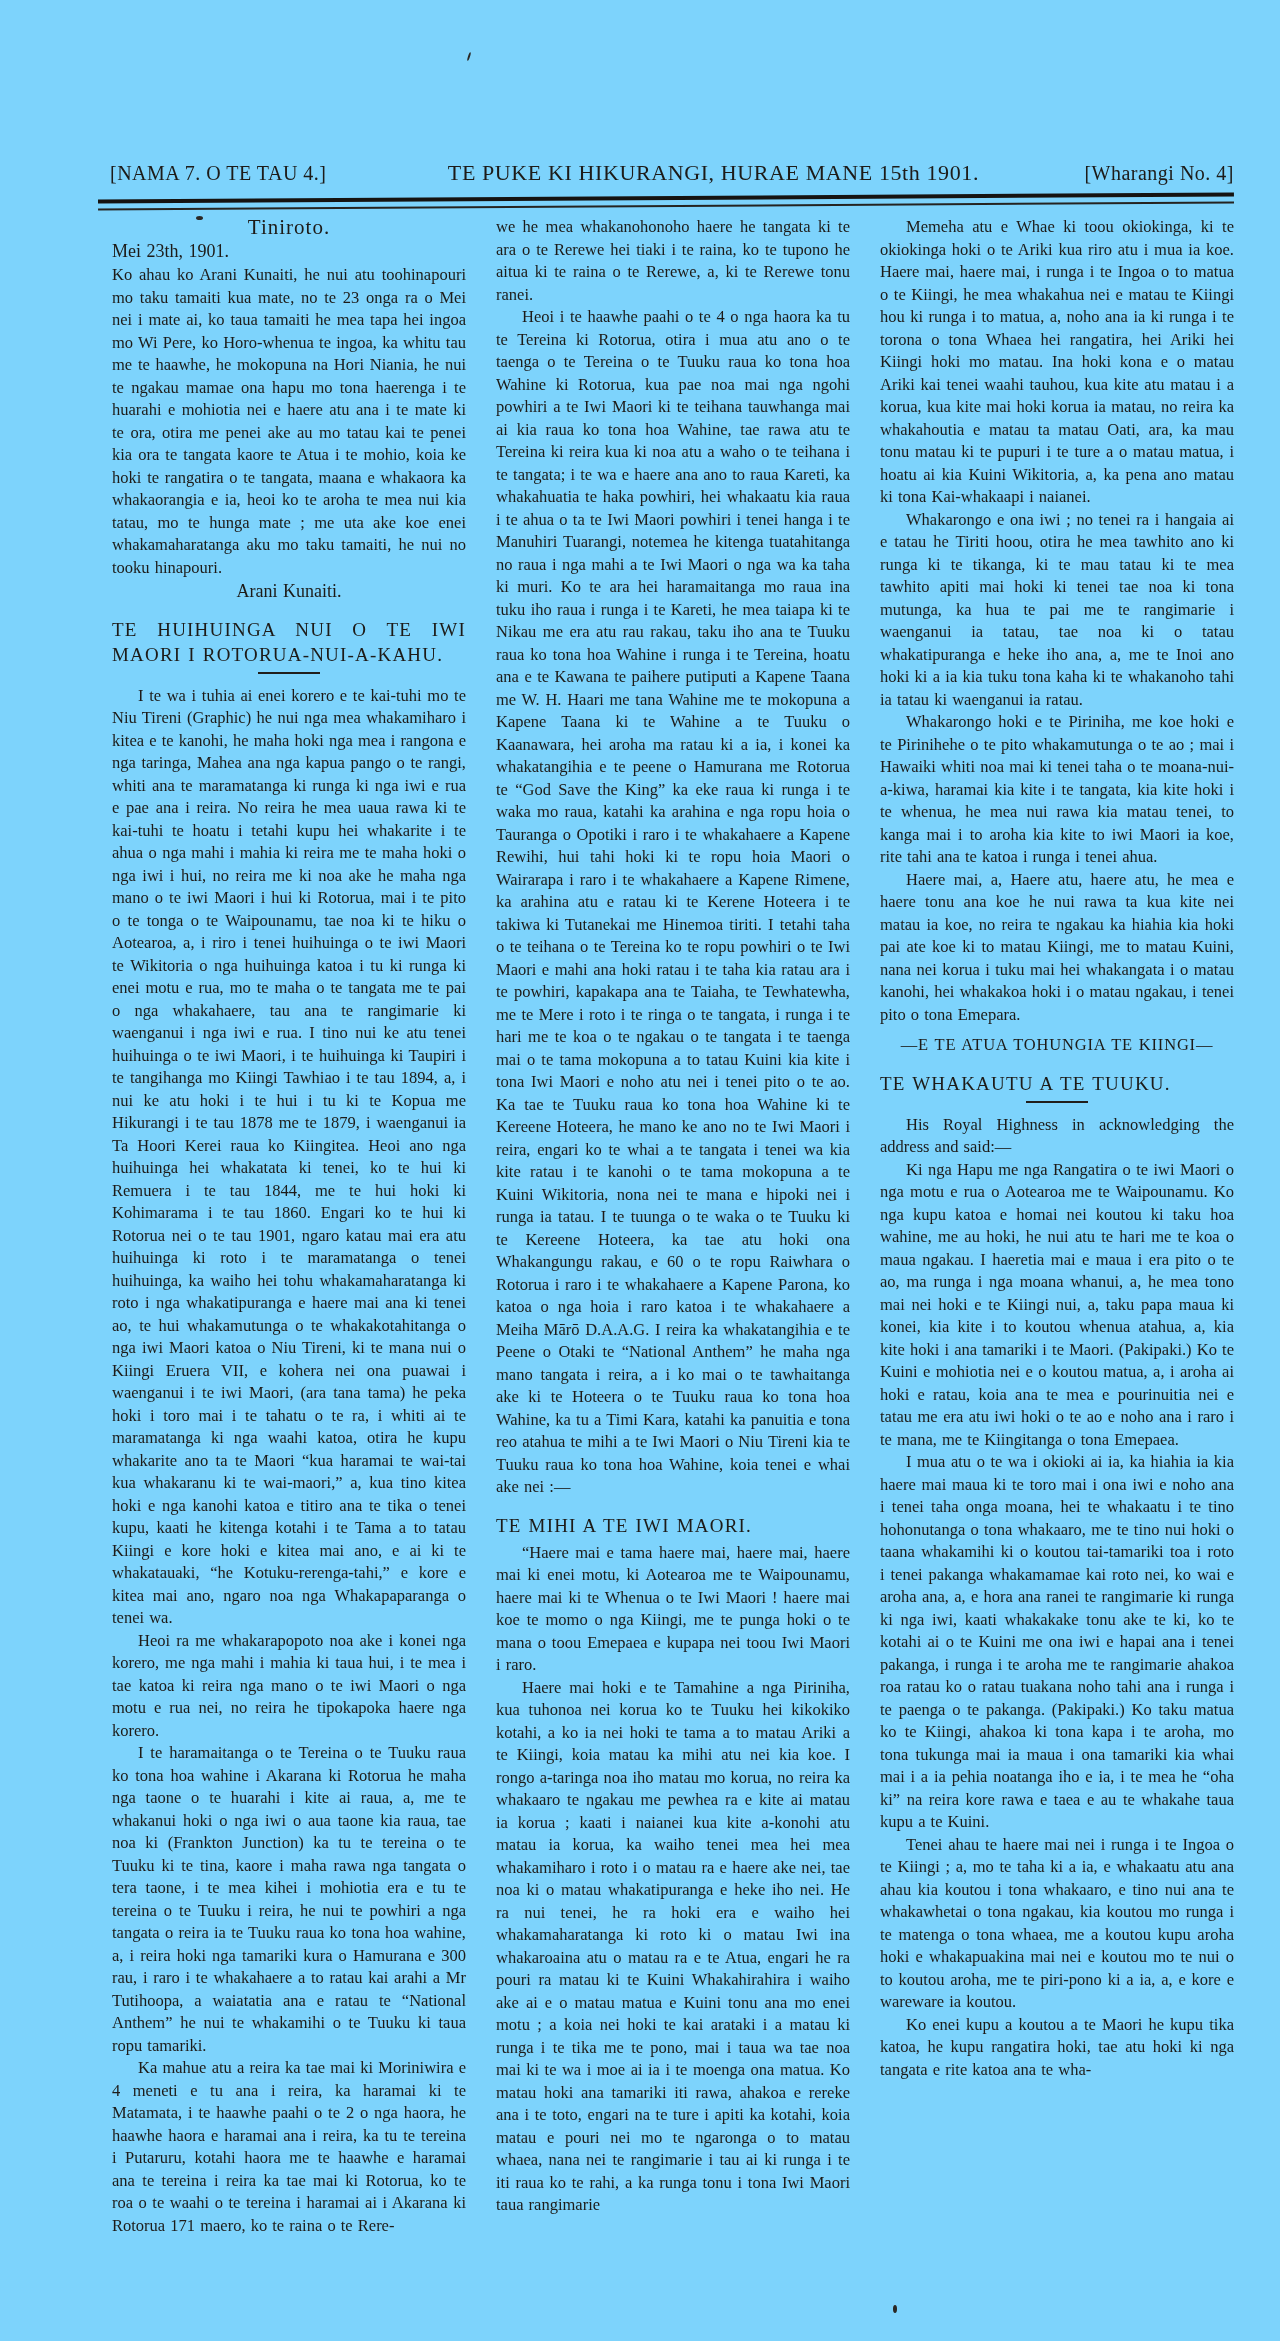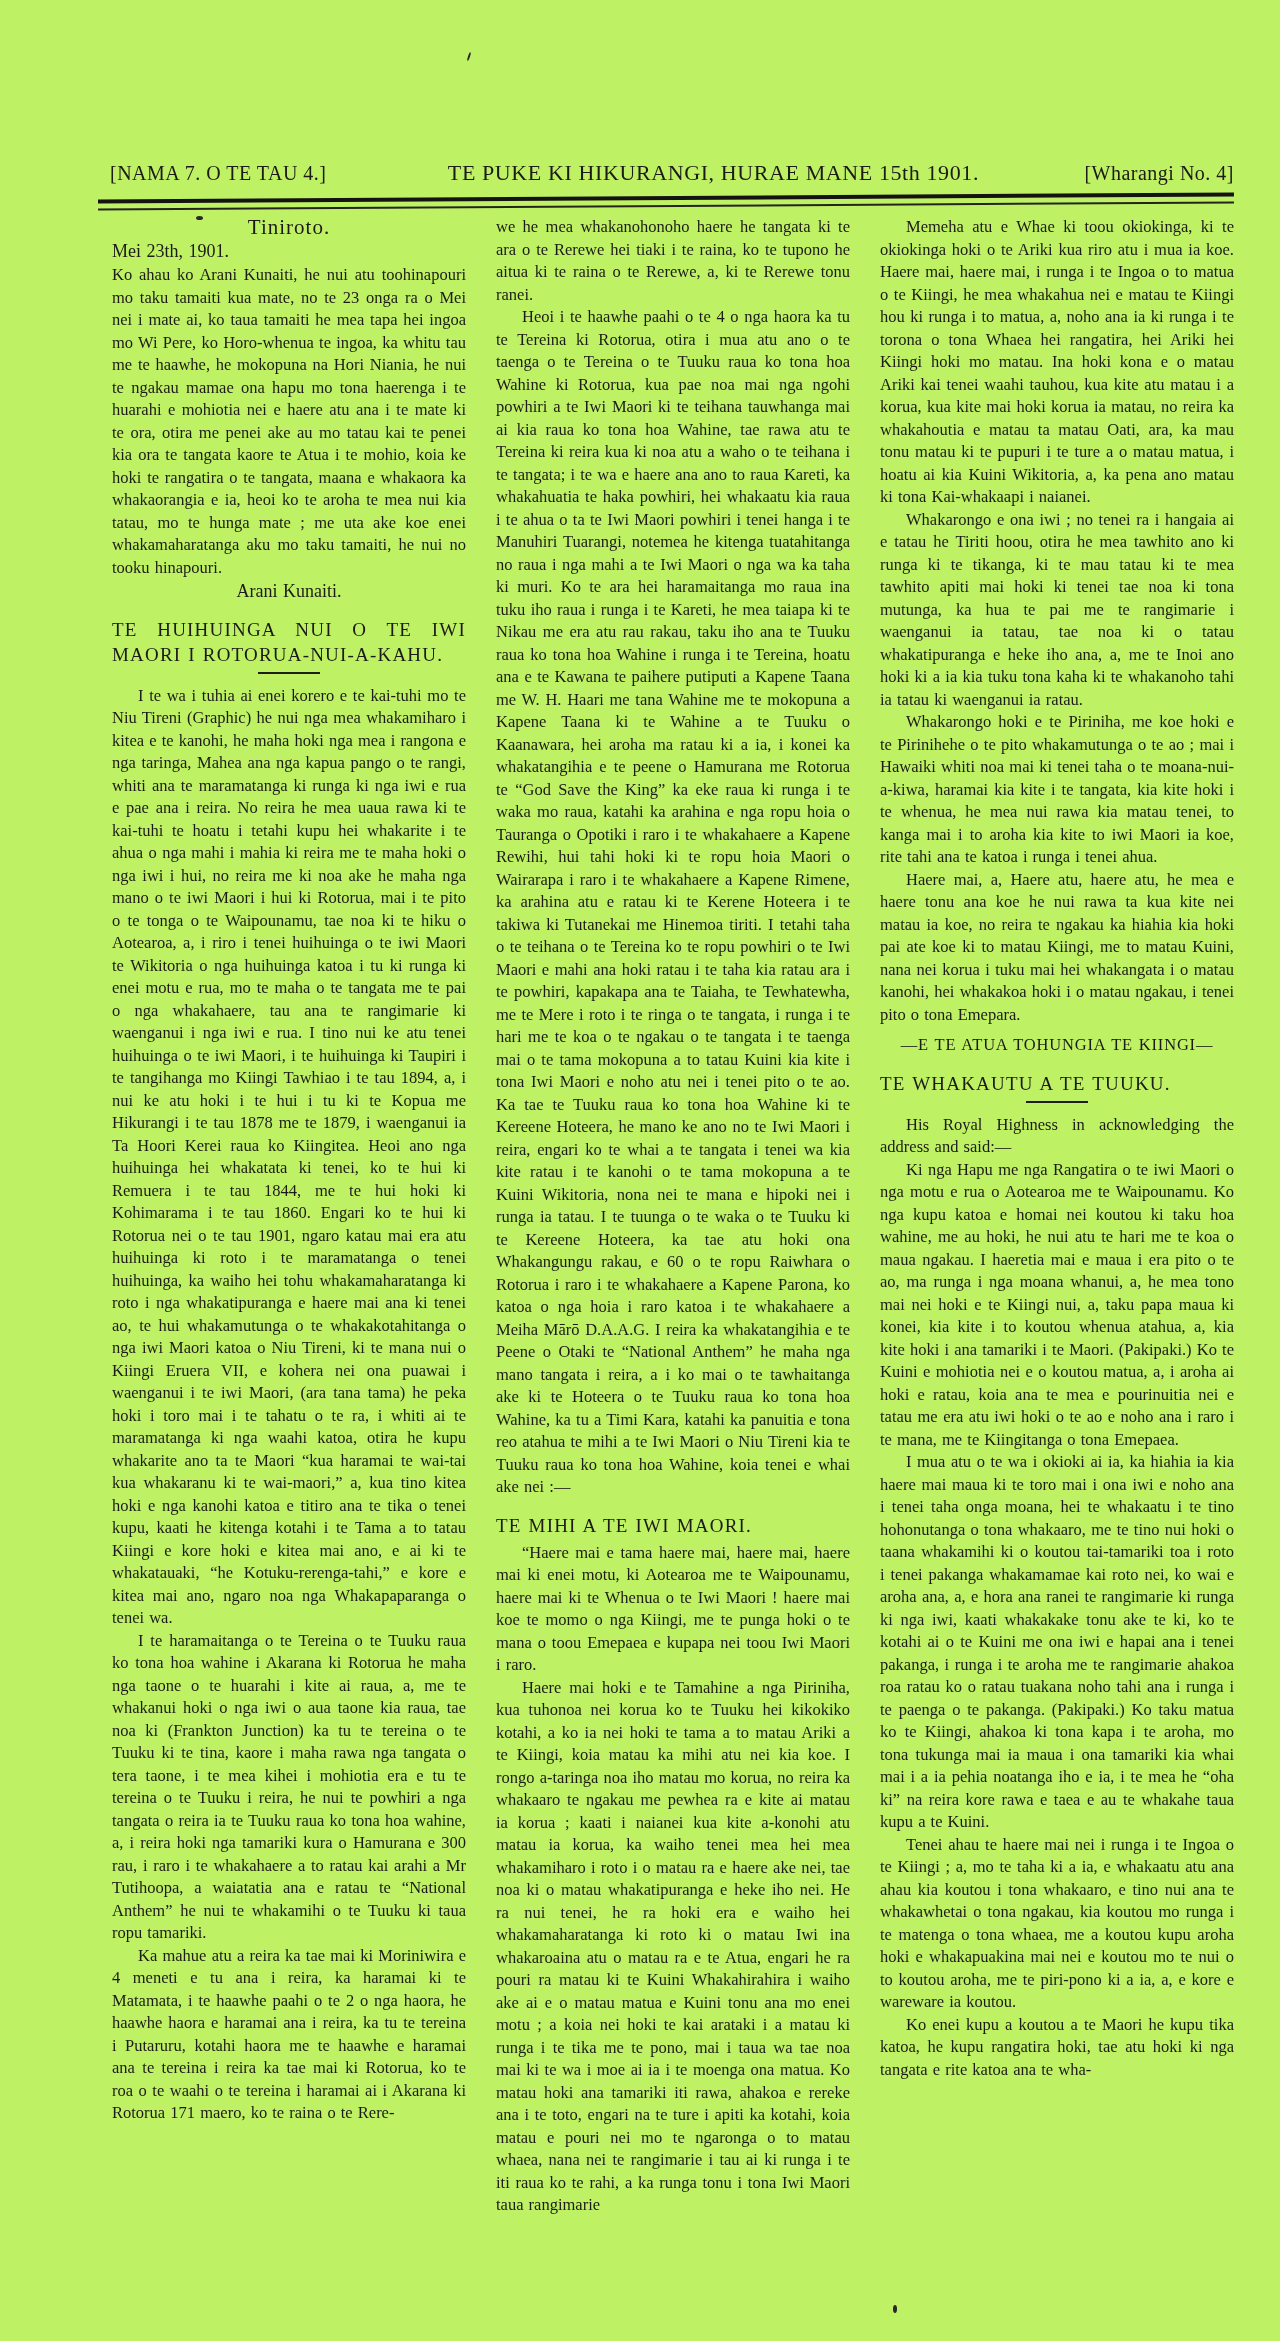--- a/index.html
+++ b/index.html
@@ -31,21 +31,21 @@
   .hrule{width:62px;border-top:2px solid #201e1b;margin:5px auto 11px auto;}
   
   .speck{position:absolute;background:#2a2825;border-radius:50%;}
   .speck.a{left:196px;top:216px;width:7px;height:4px;}
   .speck.b{left:468px;top:52px;width:2px;height:9px;transform:rotate(18deg);}
   .speck.c{left:893px;top:2305px;width:4px;height:8px;}
 </style>
 </head>
 <body>
 
-<div class="page" style="background: #bef264; color: rgb(29, 27, 24);">
+<div class="page" style="background: #7dd3fc; color: rgb(29, 27, 24);">
   <div class="speck a"></div>
   <div class="speck b"></div>
   <div class="speck c"></div>
 
   <div class="masthead">
     <span class="issue">[NAMA 7.  O TE TAU 4.]</span>
     <span class="title">TE PUKE KI HIKURANGI, HURAE MANE 15th 1901.</span>
     <span class="pageno">[Wharangi No. 4]</span>
   </div>
 
@@ -53,20 +53,21 @@
 
   <div class="content">
     <div class="col">
         <p class="title-line">Tiniroto.</p>
         <p class="dateline">Mei 23th, 1901.</p>
         <p class="flush">Ko ahau ko Arani Kunaiti, he nui atu toohinapouri mo taku tamaiti kua mate, no te 23 onga ra o Mei nei i mate ai, ko taua tamaiti he mea tapa hei ingoa mo Wi Pere, ko Horo-whenua te ingoa, ka whitu tau me te haawhe, he mokopuna na Hori Niania, he nui te ngakau mamae ona hapu mo tona haerenga i te huarahi e mohiotia nei e haere atu ana i te mate ki te ora, otira me penei ake au mo tatau kai te penei kia ora te tangata kaore te Atua i te mohio, koia ke hoki te rangatira o te tangata, maana e whakaora ka whakaorangia e ia, heoi ko te aroha te mea nui kia tatau, mo te hunga mate ; me uta ake koe enei whakamaharatanga aku mo taku tamaiti, he nui no tooku hinapouri.</p>
         <p class="signature">Arani Kunaiti.</p>
         <p class="heading">TE HUIHUINGA NUI O TE IWI MAORI I ROTORUA-NUI-A-KAHU.</p>
         <div class="hrule"></div>
         <p class="para">I te wa i tuhia ai enei korero e te kai-tuhi mo te Niu Tireni (Graphic) he nui nga mea whakamiharo i kitea e te kanohi, he maha hoki nga mea i rangona e nga taringa, Mahea ana nga kapua pango o te rangi, whiti ana te maramatanga ki runga ki nga iwi e rua e pae ana i reira.  No reira he mea uaua rawa ki te kai-tuhi te hoatu i tetahi kupu hei whakarite i te ahua o nga mahi i mahia ki reira me te maha hoki o nga iwi i hui, no reira me ki noa ake he maha nga mano o te iwi Maori i hui ki Rotorua, mai i te pito o te tonga o te Waipounamu, tae noa ki te hiku o Aotearoa, a, i riro i tenei huihuinga o te iwi Maori te Wikitoria o nga huihuinga katoa i tu ki runga ki enei motu e rua, mo te maha o te tangata me te pai o nga whakahaere, tau ana te rangimarie ki waenganui i nga iwi e rua.  I tino nui ke atu tenei huihuinga o te iwi Maori, i te huihuinga ki Taupiri i te tangihanga mo Kiingi Tawhiao i te tau 1894, a, i nui ke atu hoki i te hui i tu ki te Kopua me Hikurangi i te tau 1878 me te 1879, i waenganui ia Ta Hoori Kerei raua ko Kiingitea.  Heoi ano nga huihuinga hei whakatata ki tenei, ko te hui ki Remuera i te tau 1844, me te hui hoki ki Kohimarama i te tau 1860.  Engari ko te hui ki Rotorua nei o te tau 1901, ngaro katau mai era atu huihuinga ki roto i te maramatanga o tenei huihuinga, ka waiho hei tohu whakamaharatanga ki roto i nga whakatipuranga e haere mai ana ki tenei ao, te hui whakamutunga o te whakakotahitanga o nga iwi Maori katoa o Niu Tireni, ki te mana nui o Kiingi Eruera VII, e kohera nei ona puawai i waenganui i te iwi Maori, (ara tana tama) he peka hoki i toro mai i te tahatu o te ra, i whiti ai te maramatanga ki nga waahi katoa, otira he kupu whakarite ano ta te Maori “kua haramai te wai-tai kua whakaranu ki te wai-maori,” a, kua tino kitea hoki e nga kanohi katoa e titiro ana te tika o tenei kupu, kaati he kitenga kotahi i te Tama a to tatau Kiingi e kore hoki e kitea mai ano, e ai ki te whakatauaki, “he Kotuku-rerenga-tahi,” e kore e kitea mai ano, ngaro noa nga Whakapaparanga o tenei wa.</p>
+        <p class="para">Heoi ra me whakarapopoto noa ake i konei nga korero, me nga mahi i mahia ki taua hui, i te mea i tae katoa ki reira nga mano o te iwi Maori o nga motu e rua nei, no reira he tipokapoka haere nga korero.</p>
         <p class="para">I te haramaitanga o te Tereina o te Tuuku raua ko tona hoa wahine i Akarana ki Rotorua he maha nga taone o te huarahi i kite ai raua, a, me te whakanui hoki o nga iwi o aua taone kia raua, tae noa ki (Frankton Junction) ka tu te tereina o te Tuuku ki te tina, kaore i maha rawa nga tangata o tera taone, i te mea kihei i mohiotia era e tu te tereina o te Tuuku i reira, he nui te powhiri a nga tangata o reira ia te Tuuku raua ko tona hoa wahine, a, i reira hoki nga tamariki kura o Hamurana e 300 rau, i raro i te whakahaere a to ratau kai arahi a Mr Tutihoopa, a waiatatia ana e ratau te “National Anthem” he nui te whakamihi o te Tuuku ki taua ropu tamariki.</p>
         <p class="para">Ka mahue atu a reira ka tae mai ki Moriniwira e 4 meneti e tu ana i reira, ka haramai ki te Matamata, i te haawhe paahi o te 2 o nga haora, he haawhe haora e haramai ana i reira, ka tu te tereina i Putaruru, kotahi haora me te haawhe e haramai ana te tereina i reira ka tae mai ki Rotorua, ko te roa o te waahi o te tereina i haramai ai i Akarana ki Rotorua 171 maero, ko te raina o te Rere-</p>
       </div>
     <div class="col">
         <p class="flush">we he mea whakanohonoho haere he tangata ki te ara o te Rerewe hei tiaki i te raina, ko te tupono he aitua ki te raina o te Rerewe, a, ki te Rerewe tonu ranei.</p>
         <p class="para">Heoi i te haawhe paahi o te 4 o nga haora ka tu te Tereina ki Rotorua, otira i mua atu ano o te taenga o te Tereina o te Tuuku raua ko tona hoa Wahine ki Rotorua, kua pae noa mai nga ngohi powhiri a te Iwi Maori ki te teihana tauwhanga mai ai kia raua ko tona hoa Wahine, tae rawa atu te Tereina ki reira kua ki noa atu a waho o te teihana i te tangata; i te wa e haere ana ano to raua Kareti, ka whakahuatia te haka powhiri, hei whakaatu kia raua i te ahua o ta te Iwi Maori powhiri i tenei hanga i te Manuhiri Tuarangi, notemea he kitenga tuatahitanga no raua i nga mahi a te Iwi Maori o nga wa ka taha ki muri.  Ko te ara hei haramaitanga mo raua ina tuku iho raua i runga i te Kareti, he mea taiapa ki te Nikau me era atu rau rakau, taku iho ana te Tuuku raua ko tona hoa Wahine i runga i te Tereina, hoatu ana e te Kawana te paihere putiputi a Kapene Taana me W. H. Haari me tana Wahine me te mokopuna a Kapene Taana ki te Wahine a te Tuuku o Kaanawara, hei aroha ma ratau ki a ia, i konei ka whakatangihia e te peene o Hamurana me Rotorua te “God Save the King” ka eke raua ki runga i te waka mo raua, katahi ka arahina e nga ropu hoia o Tauranga o Opotiki i raro i te whakahaere a Kapene Rewihi, hui tahi hoki ki te ropu hoia Maori o Wairarapa i raro i te whakahaere a Kapene Rimene, ka arahina atu e ratau ki te Kerene Hoteera i te takiwa ki Tutanekai me Hinemoa tiriti.  I tetahi taha o te teihana o te Tereina ko te ropu powhiri o te Iwi Maori e mahi ana hoki ratau i te taha kia ratau ara i te powhiri, kapakapa ana te Taiaha, te Tewhatewha, me te Mere i roto i te ringa o te tangata, i runga i te hari me te koa o te ngakau o te tangata i te taenga mai o te tama mokopuna a to tatau Kuini kia kite i tona Iwi Maori e noho atu nei i tenei pito o te ao.  Ka tae te Tuuku raua ko tona hoa Wahine ki te Kereene Hoteera, he mano ke ano no te Iwi Maori i reira, engari ko te whai a te tangata i tenei wa kia kite ratau i te kanohi o te tama mokopuna a te Kuini Wikitoria, nona nei te mana e hipoki nei i runga ia tatau.  I te tuunga o te waka o te Tuuku ki te Kereene Hoteera, ka tae atu hoki ona Whakangungu rakau, e 60 o te ropu Raiwhara o Rotorua i raro i te whakahaere a Kapene Parona, ko katoa o nga hoia i raro katoa i te whakahaere a Meiha Mārō D.A.A.G.  I reira ka whakatangihia e te Peene o Otaki te “National Anthem” he maha nga mano tangata i reira, a i ko mai o te tawhaitanga ake ki te Hoteera o te Tuuku raua ko tona hoa Wahine, ka tu a Timi Kara, katahi ka panuitia e tona reo atahua te mihi a te Iwi Maori o Niu Tireni kia te Tuuku raua ko tona hoa Wahine, koia tenei e whai ake nei :—</p>
         <p class="heading">TE MIHI A TE IWI MAORI.</p>
         <p class="para">“Haere mai e tama haere mai, haere mai, haere mai ki enei motu, ki Aotearoa me te Waipounamu, haere mai ki te Whenua o te Iwi Maori !  haere mai koe te momo o nga Kiingi, me te punga hoki o te mana o toou Emepaea e kupapa nei toou Iwi Maori i raro.</p>
         <p class="para">Haere mai hoki e te Tamahine a nga Piriniha, kua tuhonoa nei korua ko te Tuuku hei kikokiko kotahi, a ko ia nei hoki te tama a to matau Ariki a te Kiingi, koia matau ka mihi atu nei kia koe.  I rongo a-taringa noa iho matau mo korua, no reira ka whakaaro te ngakau me pewhea ra e kite ai matau ia korua ; kaati i naianei kua kite a-konohi atu matau ia korua, ka waiho tenei mea hei mea whakamiharo i roto i o matau ra e haere ake nei, tae noa ki o matau whakatipuranga e heke iho nei.  He ra nui tenei, he ra hoki era e waiho hei whakamaharatanga ki roto ki o matau Iwi ina whakaroaina atu o matau ra e te Atua, engari he ra pouri ra matau ki te Kuini Whakahirahira i waiho ake ai e o matau matua e Kuini tonu ana mo enei motu ; a koia nei hoki te kai arataki i a matau ki runga i te tika me te pono, mai i taua wa tae noa mai ki te wa i moe ai ia i te moenga ona matua.  Ko matau hoki ana tamariki iti rawa, ahakoa e rereke ana i te toto, engari na te ture i apiti ka kotahi, koia matau e pouri nei mo te ngaronga o to matau whaea, nana nei te rangimarie i tau ai ki runga i te iti raua ko te rahi, a ka runga tonu i tona Iwi Maori taua rangimarie</p>
       </div>

